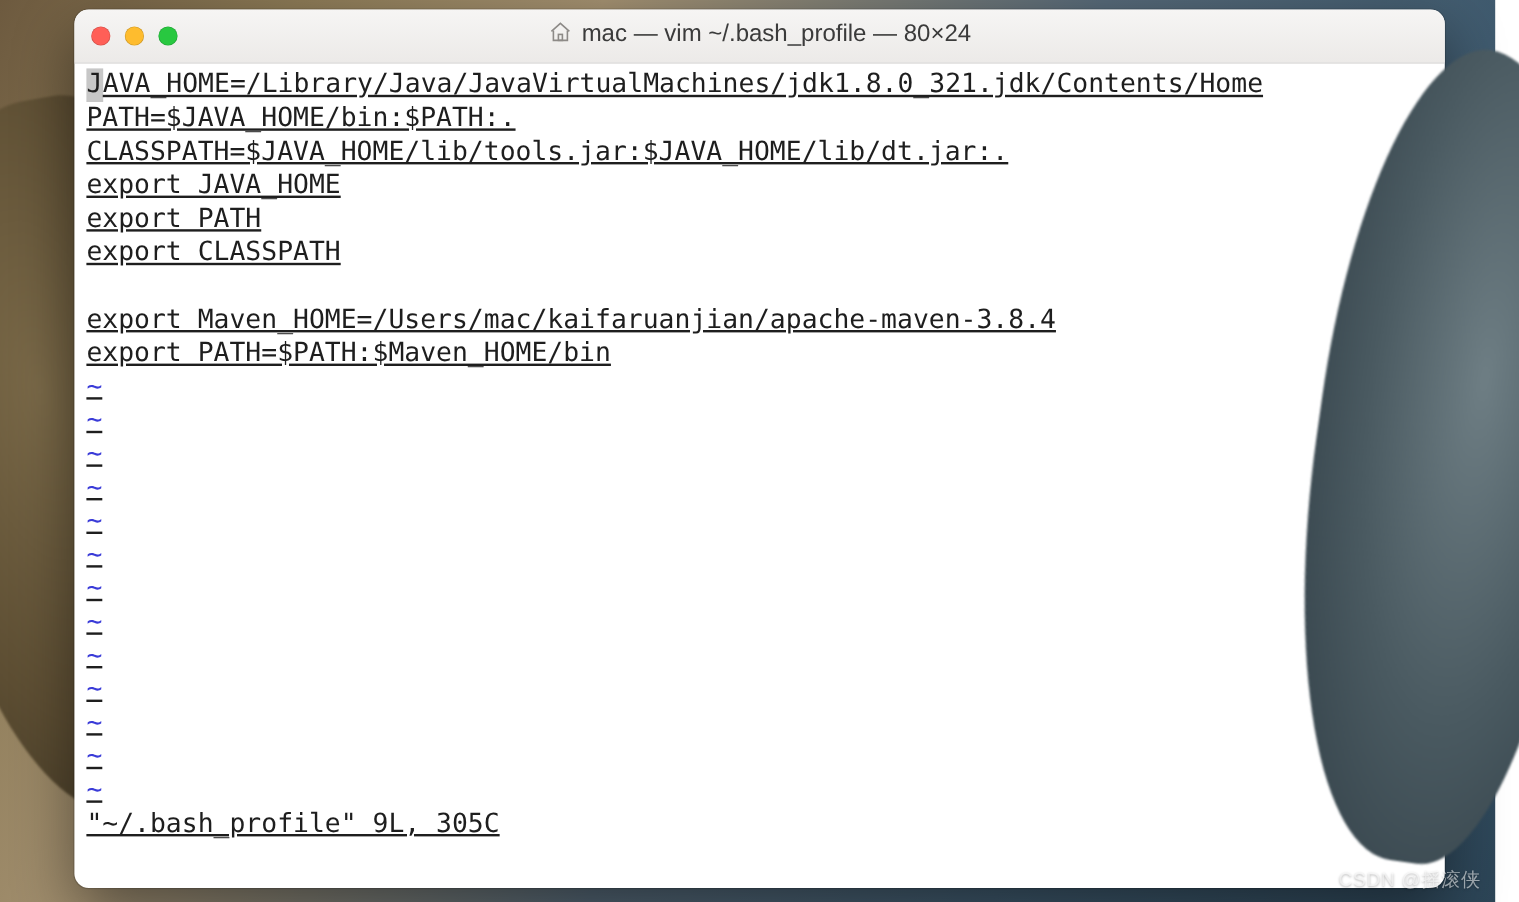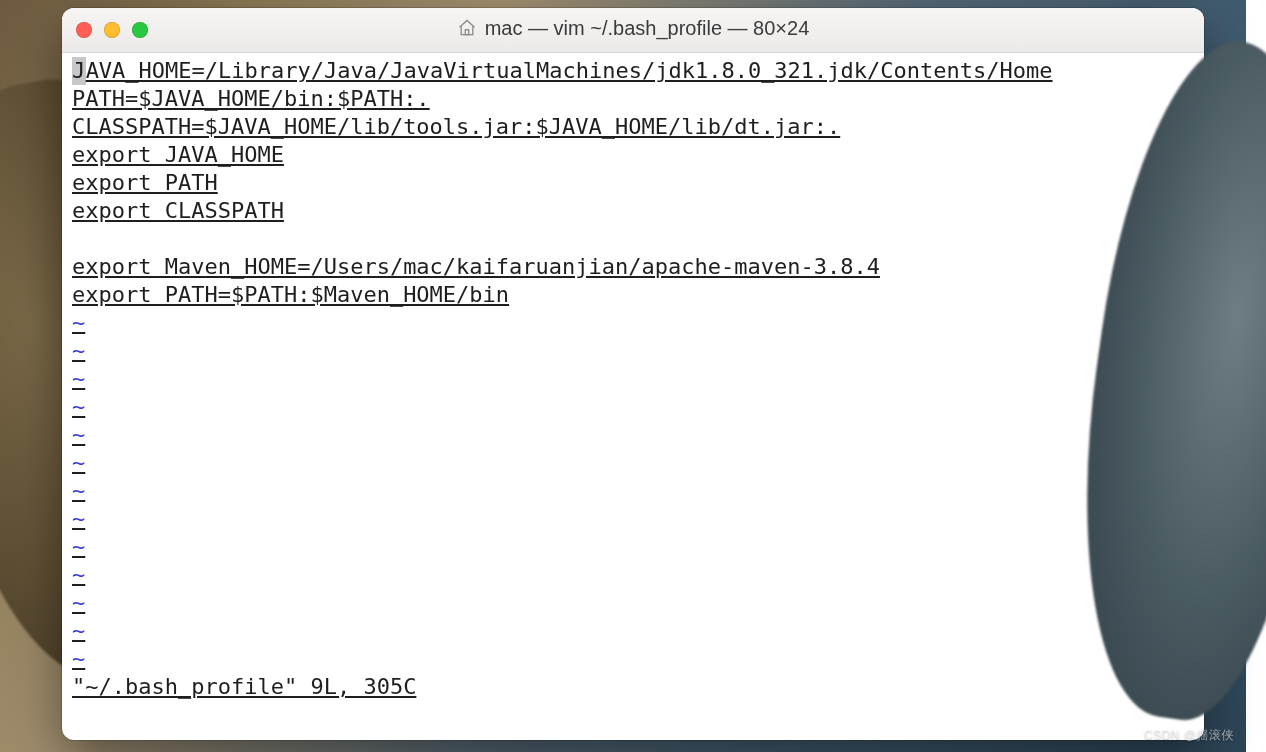--- a/index.html
+++ b/index.html
@@ -117,21 +117,21 @@
     font-family: "SF Mono", Menlo, Monaco, Consolas, monospace;
     font-size: 22px;
     line-height: 28px;
     color: #1e1e1e;
   }
 
   .watermark {
     position: absolute;
     right: 12px;
     bottom: 8px;
-    font-size: 12px;
+    font-size: 16px;
     color: rgba(255,255,255,0.55);
     text-shadow: 0 1px 2px rgba(0,0,0,0.3);
     letter-spacing: 0.5px;
     font-family: -apple-system, sans-serif;
   }
 </style>
 </head>
 <body>
 
 <div class="desktop">

